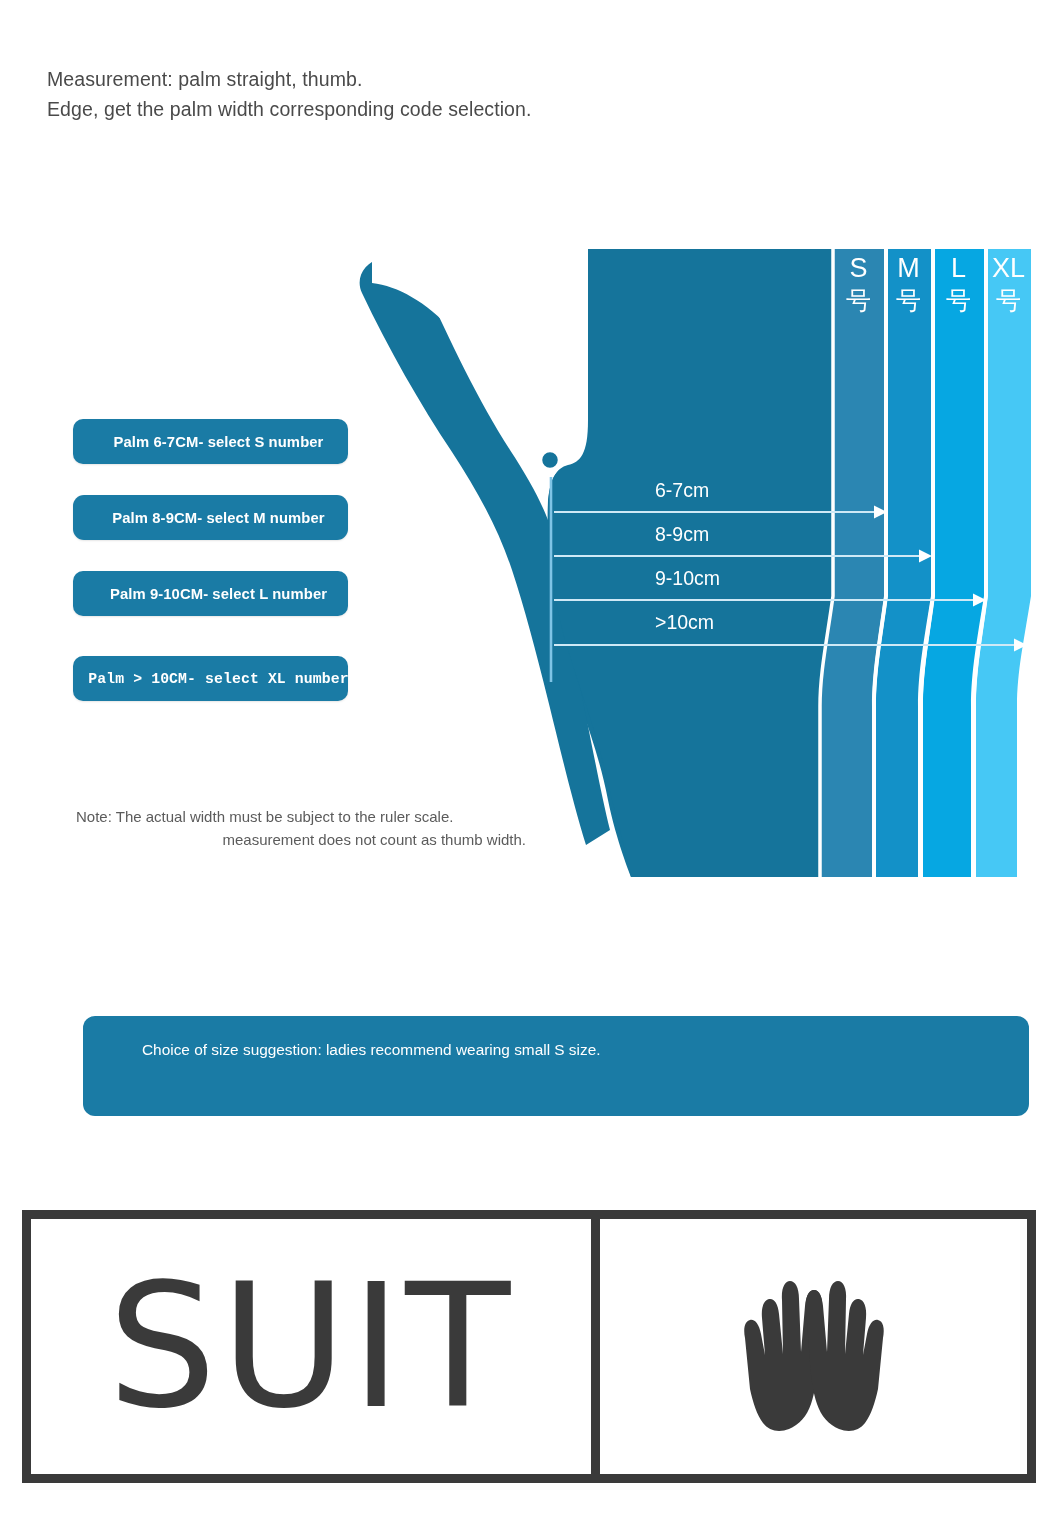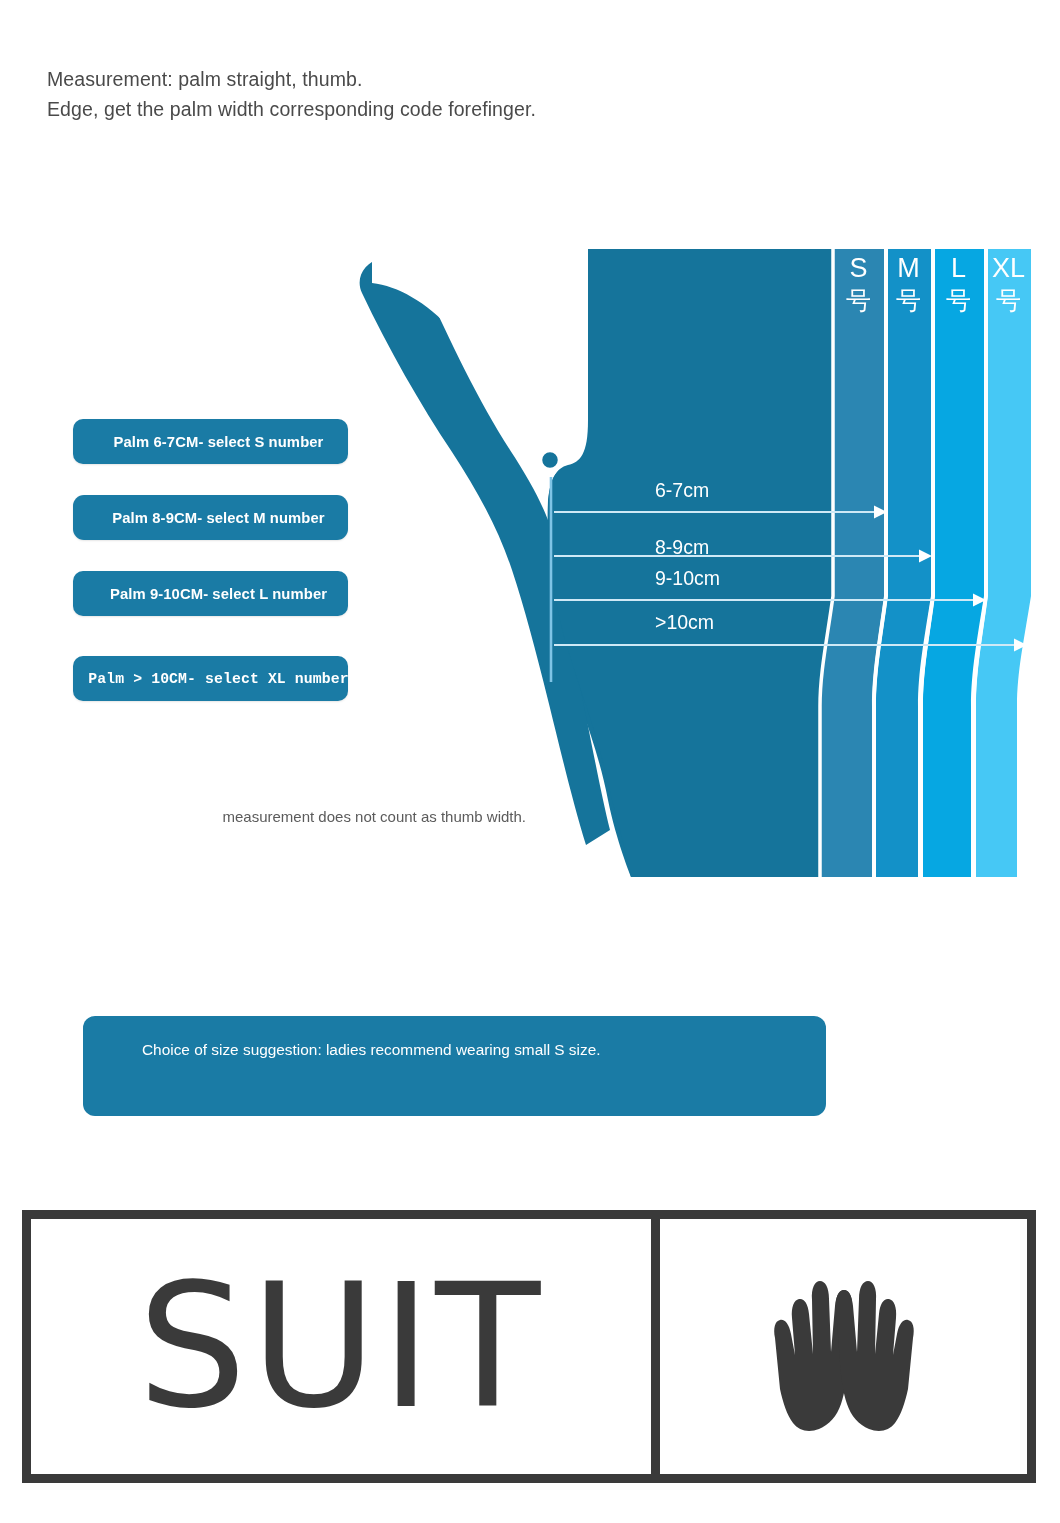--- a/index.html
+++ b/index.html
@@ -100,21 +100,21 @@
     font-size:19.5px;
     line-height:22px;
     white-space:nowrap;
     pointer-events:none;
   }
 
   
   #suggestion {
     position:absolute;
     left:83px; top:1016px;
-    width:743px; height:100px;
+    width:946px; height:100px;
     border-radius:12px;
     background:#1a7ba5;
   }
   #suggestion .sline {
     position:absolute;
     left:59px;
     color:#ffffff;
     font-size:15.4px;
     white-space:nowrap;
   }
@@ -130,38 +130,38 @@
     display:flex;
     background:#ffffff;
   }
   #bottombar .cell {
     height:100%;
     display:flex;
     align-items:center;
     justify-content:center;
     position:relative;
   }
-  #bottombar .cell.left  { width:620px; }
+  #bottombar .cell.left  { width:560px; }
   #bottombar .cell.right { flex:1; border-left:9px solid #3a3a3a; }
   #suit-text {
     font-size:172px;
     font-weight:400;
     color:#3a3a3a;
     letter-spacing:4px;
     line-height:1;
     font-family:"DejaVu Sans", sans-serif;
   }
   #hands-icon { width:230px; height:190px; }
 </style>
 </head>
 <body>
 
 <div id="intro">
   <div class="line">Measurement: palm straight, thumb.</div>
-  <div class="line">Edge, get the palm width corresponding code forefinger.</div>
+  <div class="line">Edge, get the palm width corresponding code selection.</div>
 </div>
 
 <div id="diagram">
   <svg width="1060" height="960" viewBox="0 0 1060 960" xmlns="http://www.w3.org/2000/svg">
     <defs>
       <clipPath id="clipS">
         <path d="M833,249 L884,249 L884,877 L833,877 Z M833,600 C838,660 828,700 833,760 L833,877 L884,877 L884,760 C879,700 889,660 884,600 Z"></path>
       </clipPath>
       <marker id="arrowhead" markerWidth="7" markerHeight="7" refX="1" refY="3" orient="auto">
         <path d="M0,0 L6,3 L0,6 Z" fill="#ffffff"></path>
@@ -274,38 +274,39 @@
 <div class="colhead" style="left:933px; top:252px; width:51px;">
   <div class="letter">L</div>
   <div class="hao">号</div>
 </div>
 <div class="colhead" style="left:986px; top:252px; width:45px;">
   <div class="letter">XL</div>
   <div class="hao">号</div>
 </div>
 
 <div class="arrowlabel" style="left:655px; top:479px;">6-7cm</div>
-<div class="arrowlabel" style="left:655px; top:523px;margin-top:13px;">8-9cm</div>
+<div class="arrowlabel" style="left:655px; top:523px;">8-9cm</div>
 <div class="arrowlabel" style="left:655px; top:567px;">9-10cm</div>
 <div class="arrowlabel" style="left:655px; top:611px;">&gt;10cm</div>
 
 <div class="pill" id="pill-s">
   <span>Palm 6-7CM- select S number</span>
 </div>
 <div class="pill" id="pill-m">
   <span>Palm 8-9CM-  select M number</span>
 </div>
 <div class="pill" id="pill-l">
   <span>Palm 9-10CM-  select L number</span>
 </div>
 <div class="pill" id="pill-xl">
   <span>Palm &gt; 10CM-  select XL number</span>
 </div>
 
 <div id="note">
+  <div class="nline">Note: The actual width must be subject to the ruler scale.</div>
   <div class="nline indent">measurement does not count as thumb width.</div>
 </div>
 
 <div id="suggestion">
   <div class="sline s1">Choice of size suggestion: ladies recommend wearing small S size.</div>
 </div>
 
 <div id="bottombar">
   <div class="cell left">
     <div id="suit-text">SUIT</div>

